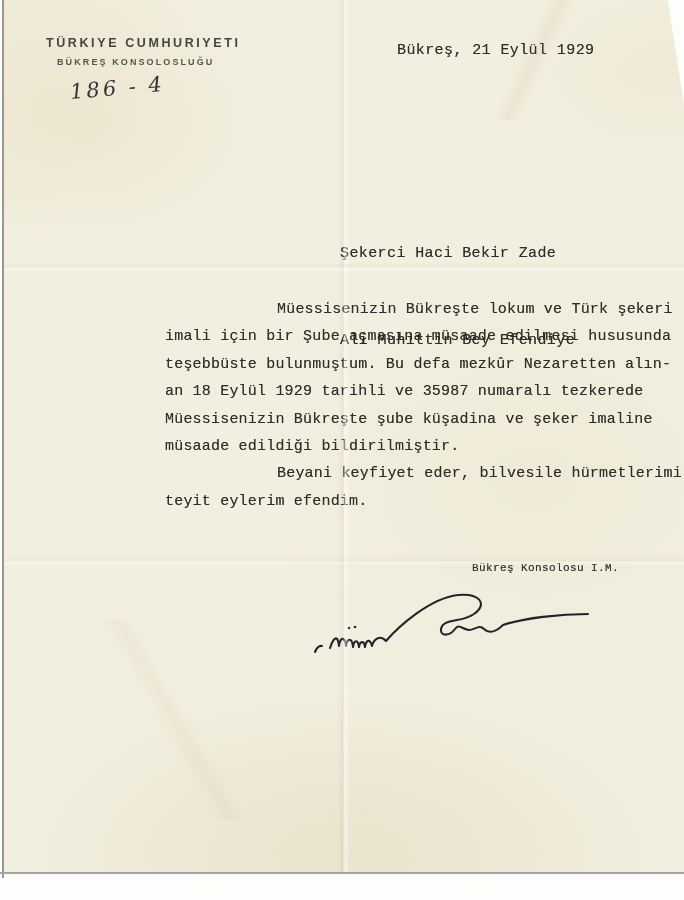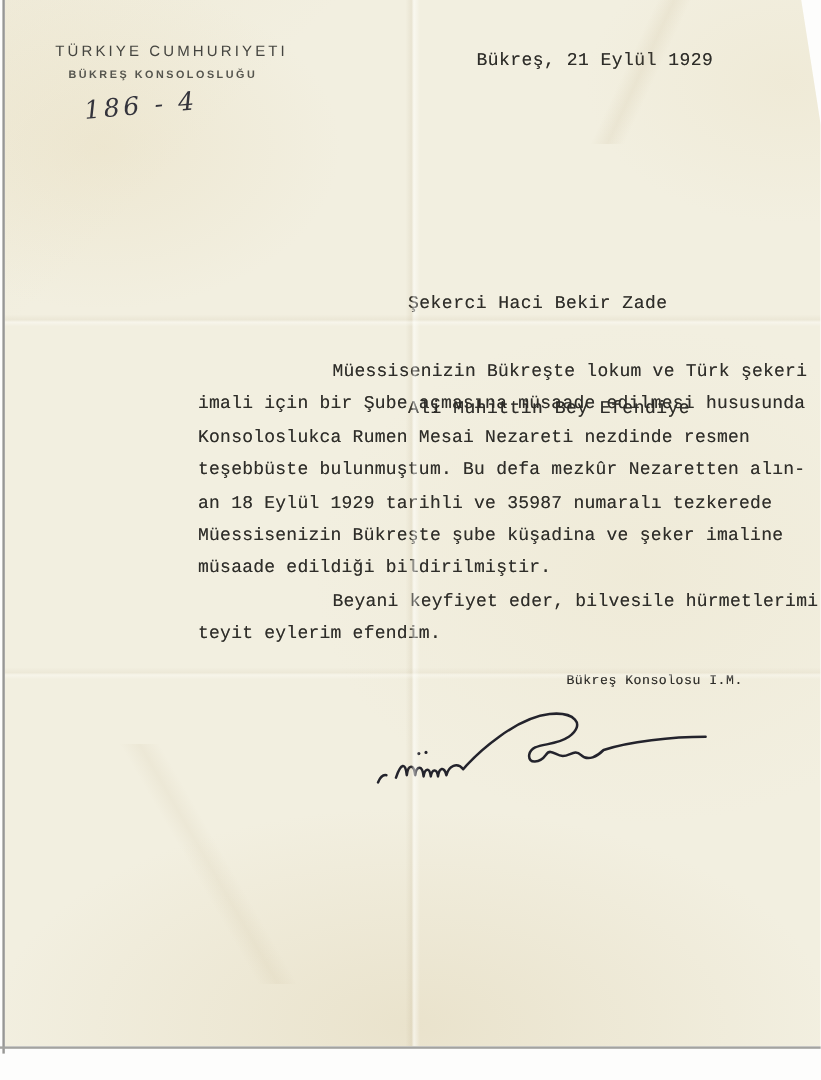--- a/index.html
+++ b/index.html
@@ -78,21 +78,21 @@
     background: #a3a3a0;
   }
 
   .letterhead {
     position: absolute;
     left: 42px; top: 36px;
     color: #4a4a44;
   }
   .letterhead-line1 {
     font-size: 12.5px;
-    font-weight: normal;
+    font-weight: bold;
     letter-spacing: 2.6px;
     color: #454540;
   }
   .letterhead-line2 {
     font-size: 9px;
     font-weight: bold;
     letter-spacing: 2.1px;
     margin-top: 7px;
     margin-left: 11px;
     color: #55554e;
@@ -168,21 +168,20 @@
     <div class="dateline typewriter">Bükreş, 21 Eylül 1929</div>
 
     <div class="recipient typewriter">
       <div>Şekerci Haci Bekir Zade</div>
       <div>Ali Muhittin Bey Efendiye</div>
     </div>
 
     <div class="body-text typewriter">
       <div class="body-line indent">Müessisenizin Bükreşte lokum ve Türk şekeri</div>
       <div class="body-line">imali için bir Şube açmasına müsaade edilmesi hususunda</div>
-      <div class="body-line">Konsoloslukca Rumen Mesai Nezareti nezdinde resmen</div>
       <div class="body-line">teşebbüste bulunmuştum. Bu defa mezkûr Nezaretten alın-</div>
       <div class="body-line">an 18 Eylül 1929 tarihli ve 35987 numaralı tezkerede</div>
       <div class="body-line">Müessisenizin Bükreşte şube küşadina ve şeker imaline</div>
       <div class="body-line">müsaade edildiği bildirilmiştir.</div>
       <div class="body-line indent">Beyani keyfiyet eder, bilvesile hürmetlerimi</div>
       <div class="body-line">teyit eylerim efendim.</div>
     </div>
 
     <div class="signoff typewriter">Bükreş Konsolosu I.M.</div>
 

